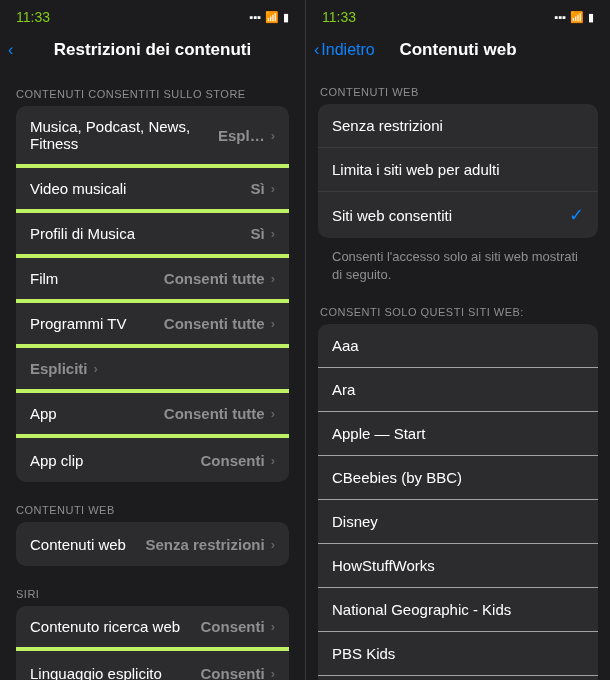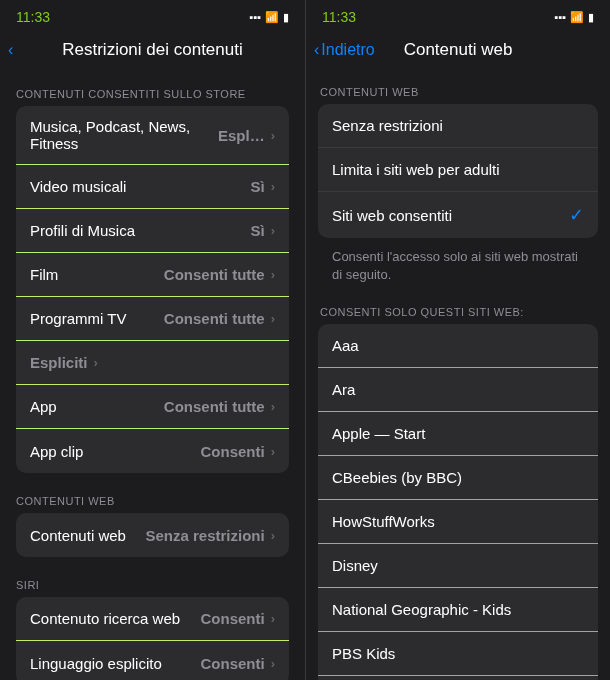--- a/index.html
+++ b/index.html
@@ -73,21 +73,21 @@
       display: flex;
       align-items: center;
       gap: 2px;
     }
     .nav-back-text {
       font-size: 16px;
       color: #0a84ff;
     }
     .nav-title {
       font-size: 17px;
-      font-weight: 400;
+      font-weight: 700;
       color: #fff;
       text-align: center;
     }
 
     
     .section-header {
       padding: 14px 16px 6px 16px;
       font-size: 11px;
       font-weight: 500;
       color: #8e8e93;
@@ -100,21 +100,21 @@
       background: #2c2c2e;
       border-radius: 10px;
       margin: 0 16px 8px 16px;
       overflow: hidden;
     }
     .list-item {
       display: flex;
       align-items: center;
       justify-content: space-between;
       padding: 12px 14px;
-      border-bottom: 1px solid #bef264;
+      border-bottom: 4px solid #bef264;
       min-height: 44px;
     }
     .list-item:last-child {
       border-bottom: none;
     }
     .list-item-left {
       font-size: 15px;
       color: #fff;
       flex: 1;
     }
@@ -367,26 +367,26 @@
       <div class="site-item">
         <span>Ara</span>
       </div>
       <div class="site-item">
         <span>Apple — Start</span>
       </div>
       <div class="site-item">
         <span>CBeebies (by BBC)</span>
       </div>
       <div class="site-item">
+        <span>Disney</span>
+      </div>
+      <div class="site-item">
         <span>HowStuffWorks</span>
       </div>
       <div class="site-item">
-        <span>Disney</span>
-      </div>
-      <div class="site-item">
         <span>National Geographic - Kids</span>
       </div>
       <div class="site-item">
         <span>PBS Kids</span>
       </div>
       <div class="site-item">
         
       </div>
 
     </div>

